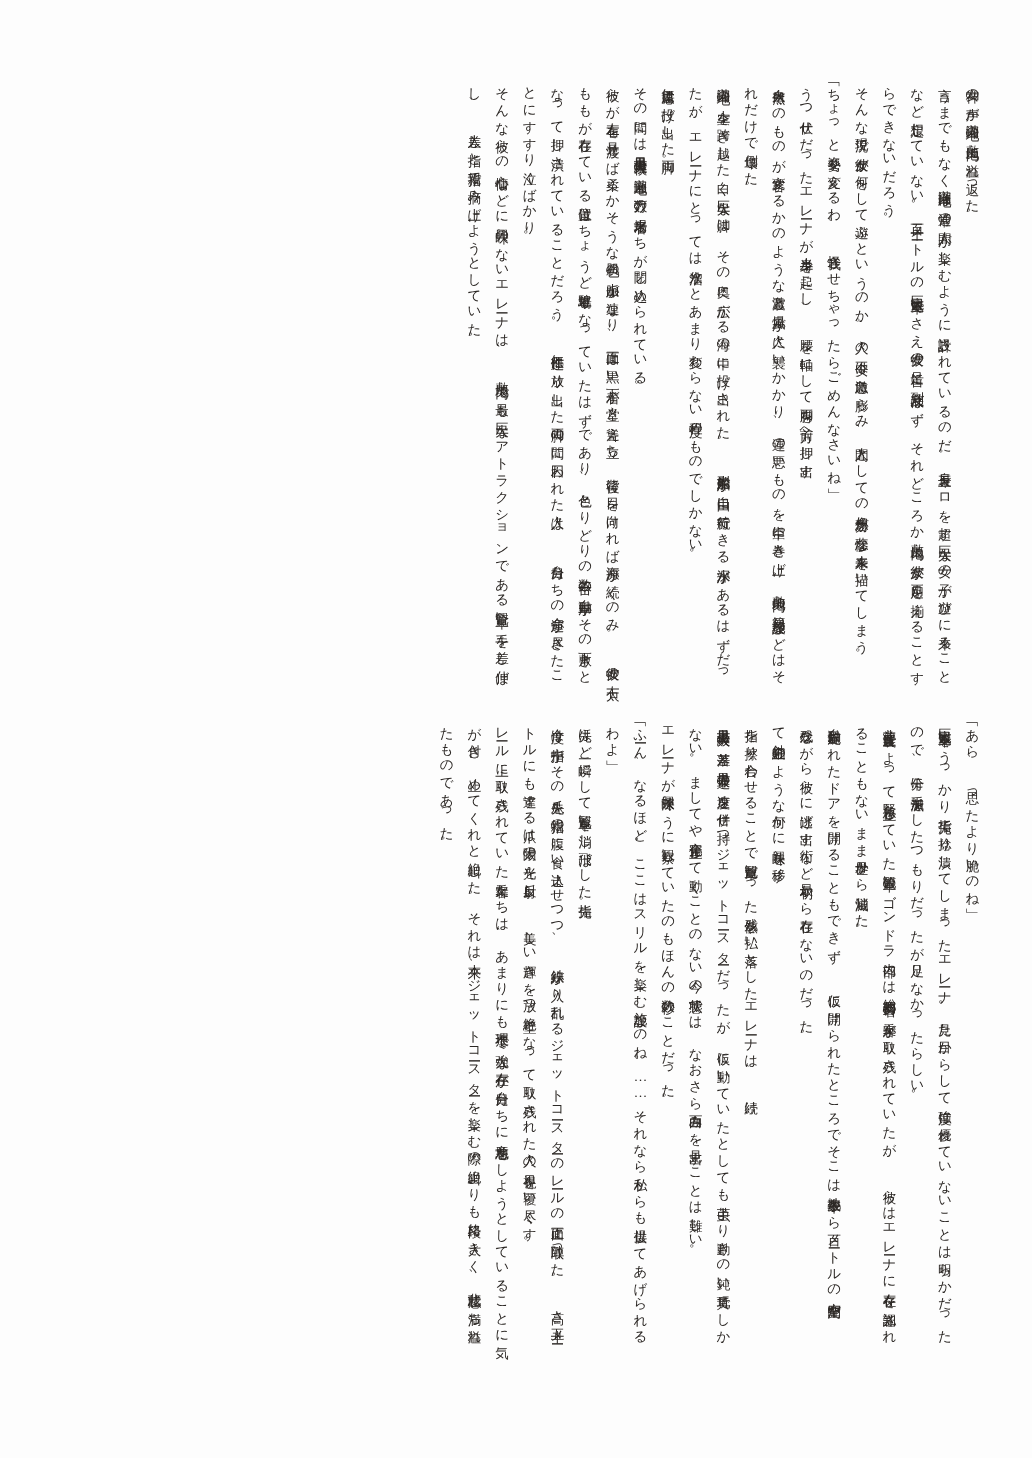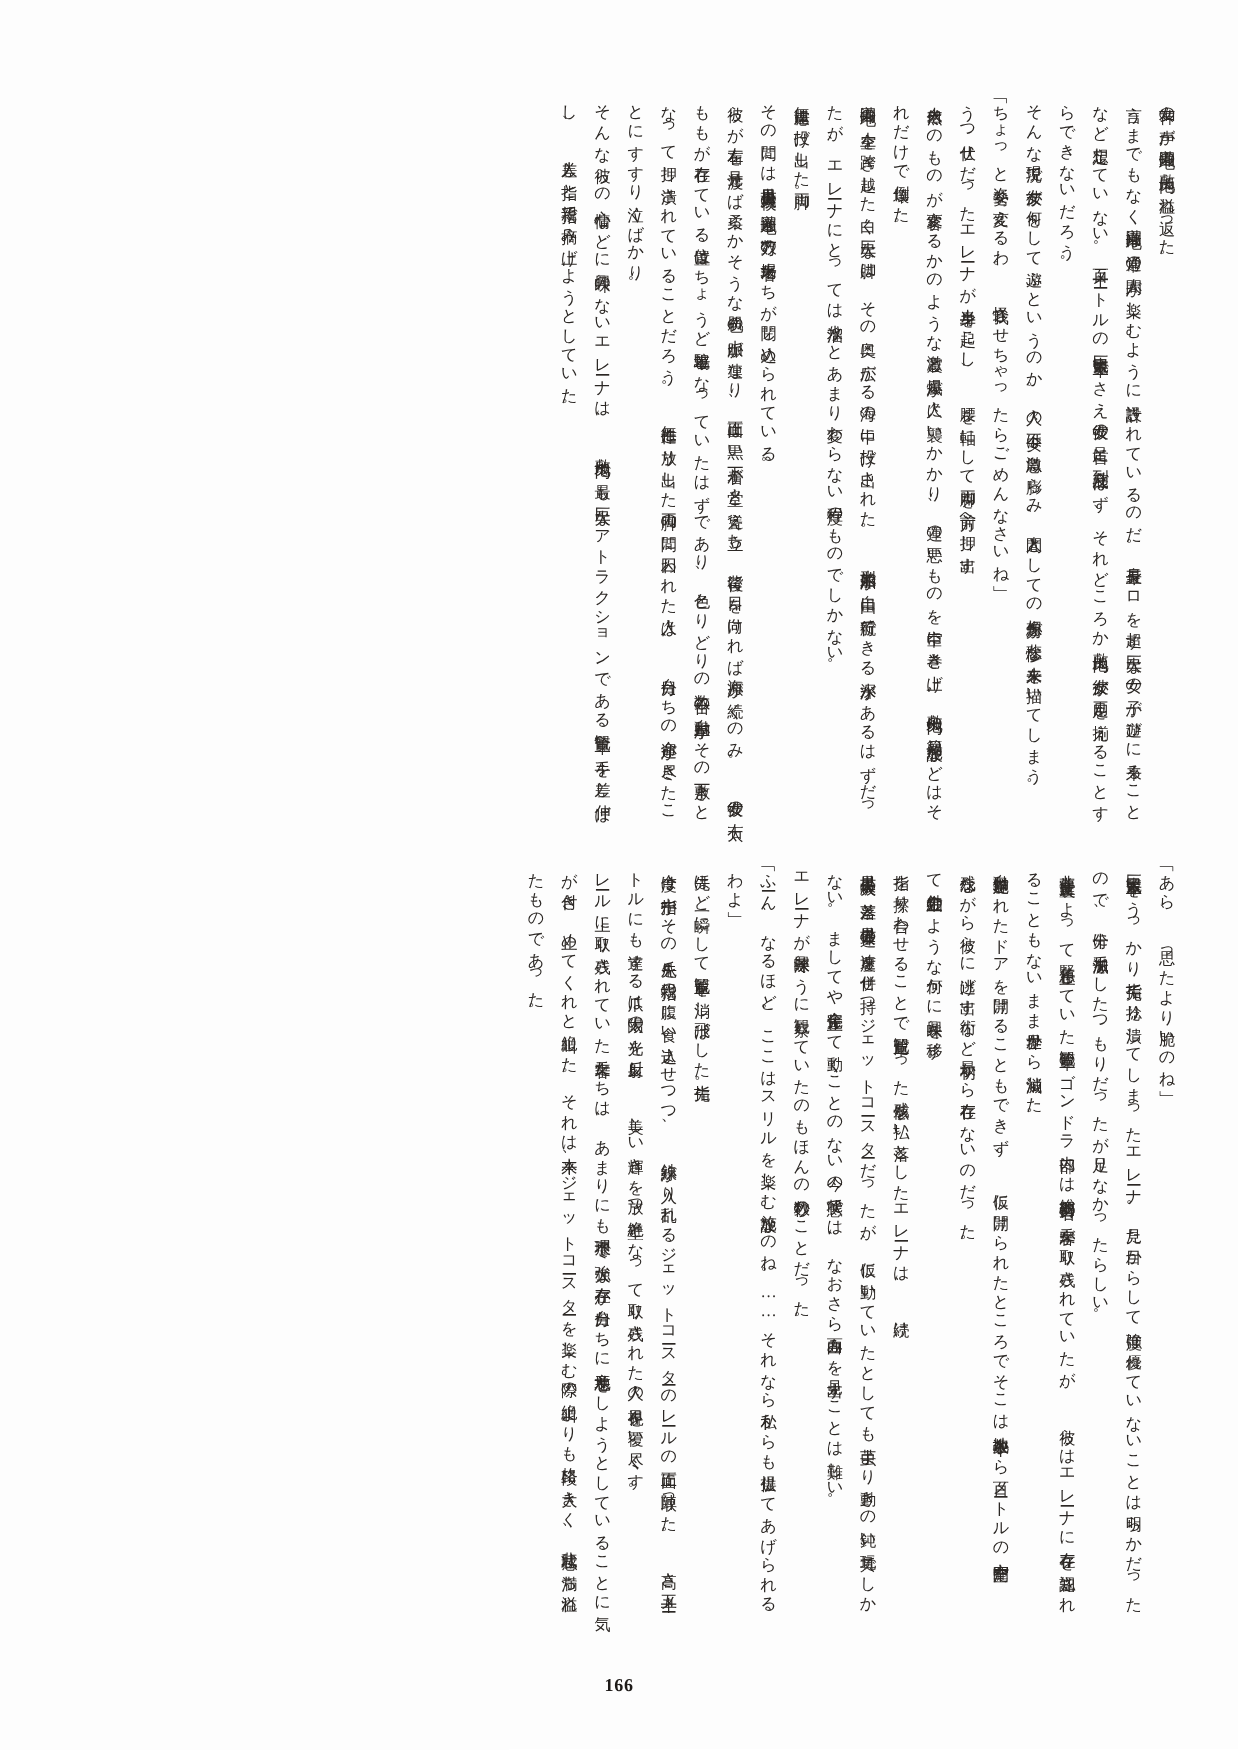--- a/index.html
+++ b/index.html
@@ -80,15 +80,14 @@
 残念ながら彼らに逃げ出す術など最初から存在しないのだった。
 て針金細工のような何かに興味を移す。
 指を擦り合わせることで観覧車だった残骸を払い落としたエレーナは、　続け
 世界最大級の落差と世界最速の速度を併せ持つジェットコースターだったが、仮に動いていたとしても芋虫より動きの鈍い玩具でしかない。ましてや完全停止して動くことのない今の状態では、なおさら面白みを見出すことは難しい。
 エレーナが興味深そうに観察していたのもほんの数秒のことだった。
 「ふーん、なるほど。ここはスリルを楽しむ施設なのね。……それなら私からも提供してあげられるわよ」
 先ほど一瞬にして観覧車を消し飛ばした指先。
 今度は中指がその爪先を親指の腹に食い込ませつつ、　鉄線が入り乱れるジェットコースターのレールの正面に陣取った。　高さ五十メートルにも達する爪は太陽の光を反射し、　美しい輝きを放つ絶壁となって取り残された人々の視界を覆い尽くす。
 レール上に取り残されていた乗客たちは、あまりにも理不尽で強大な存在が自分たちに意地悪をしようとしていることに気が付き、止めてくれと絶叫した。それは本来、ジェットコースターを楽しむ際の絶叫よりも格段に大きく、悲壮感に満ち溢れたものであった。</div>
 
-  <div class="page-number">166</div>
 
 </div>
 
 </body></html>

